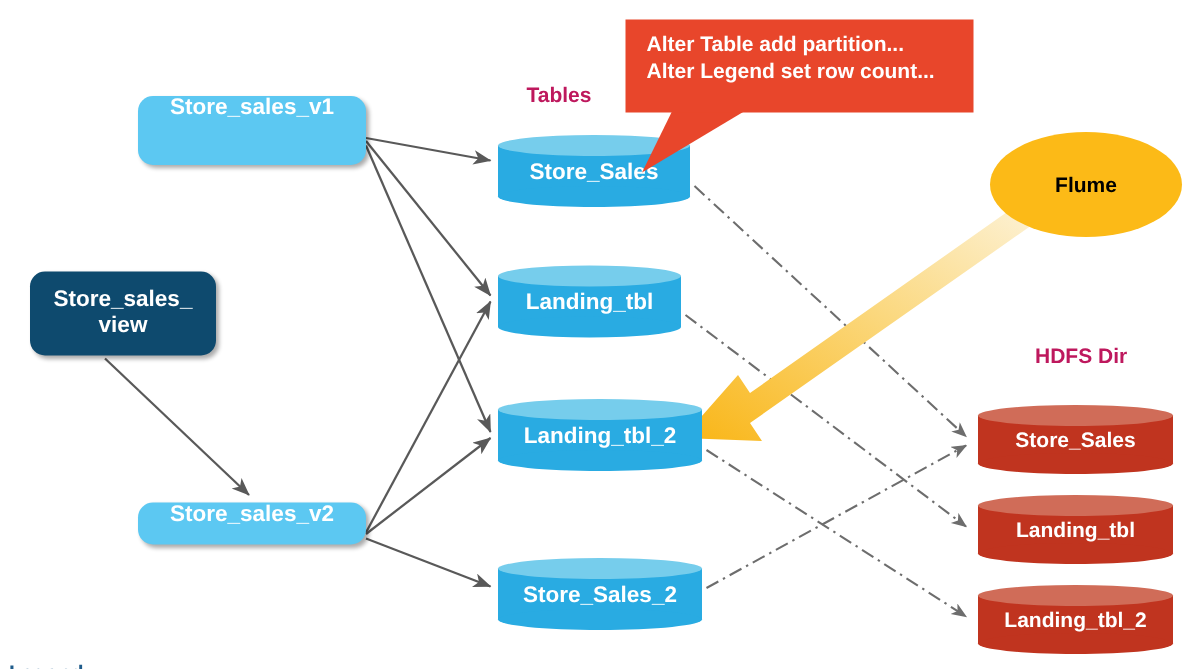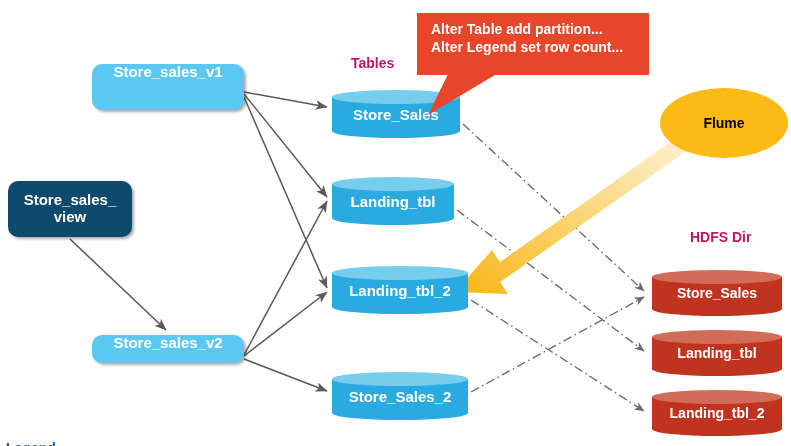--- a/index.html
+++ b/index.html
@@ -193,21 +193,21 @@
   <div class="glabel" style="left:351px; top:55px; font-size:14px;">Tables</div>
 
   <div class="glabel" style="left:690px; top:229px; font-size:14px;">HDFS Dir</div>
 
   <div class="cutoff" style="left:6px; top:440px; font-size:14px; height:10px;">Legend</div>
 
   <div class="rbox light" style="left:92px; top:64px; width:152px; height:46px; font-size:15px;">
     <span>Store_sales_v1</span>
   </div>
 
-  <div class="rbox dark" style="left:8px; top:181px; width:124px; height:56px; font-size:15px; flex-direction:column;">
+  <div class="rbox dark" style="left:20px; top:181px; width:124px; height:56px; font-size:15px; flex-direction:column;">
     <span>Store_sales_</span>
     <span>view</span>
   </div>
 
   <div class="rbox light" style="left:92px; top:335px; width:152px; height:28px; font-size:15px;">
     <span>Store_sales_v2</span>
   </div>
 
   <div class="cyl blue" style="left:332px; top:90px; width:128px; height:48px;">
     <div class="shadow"></div>

